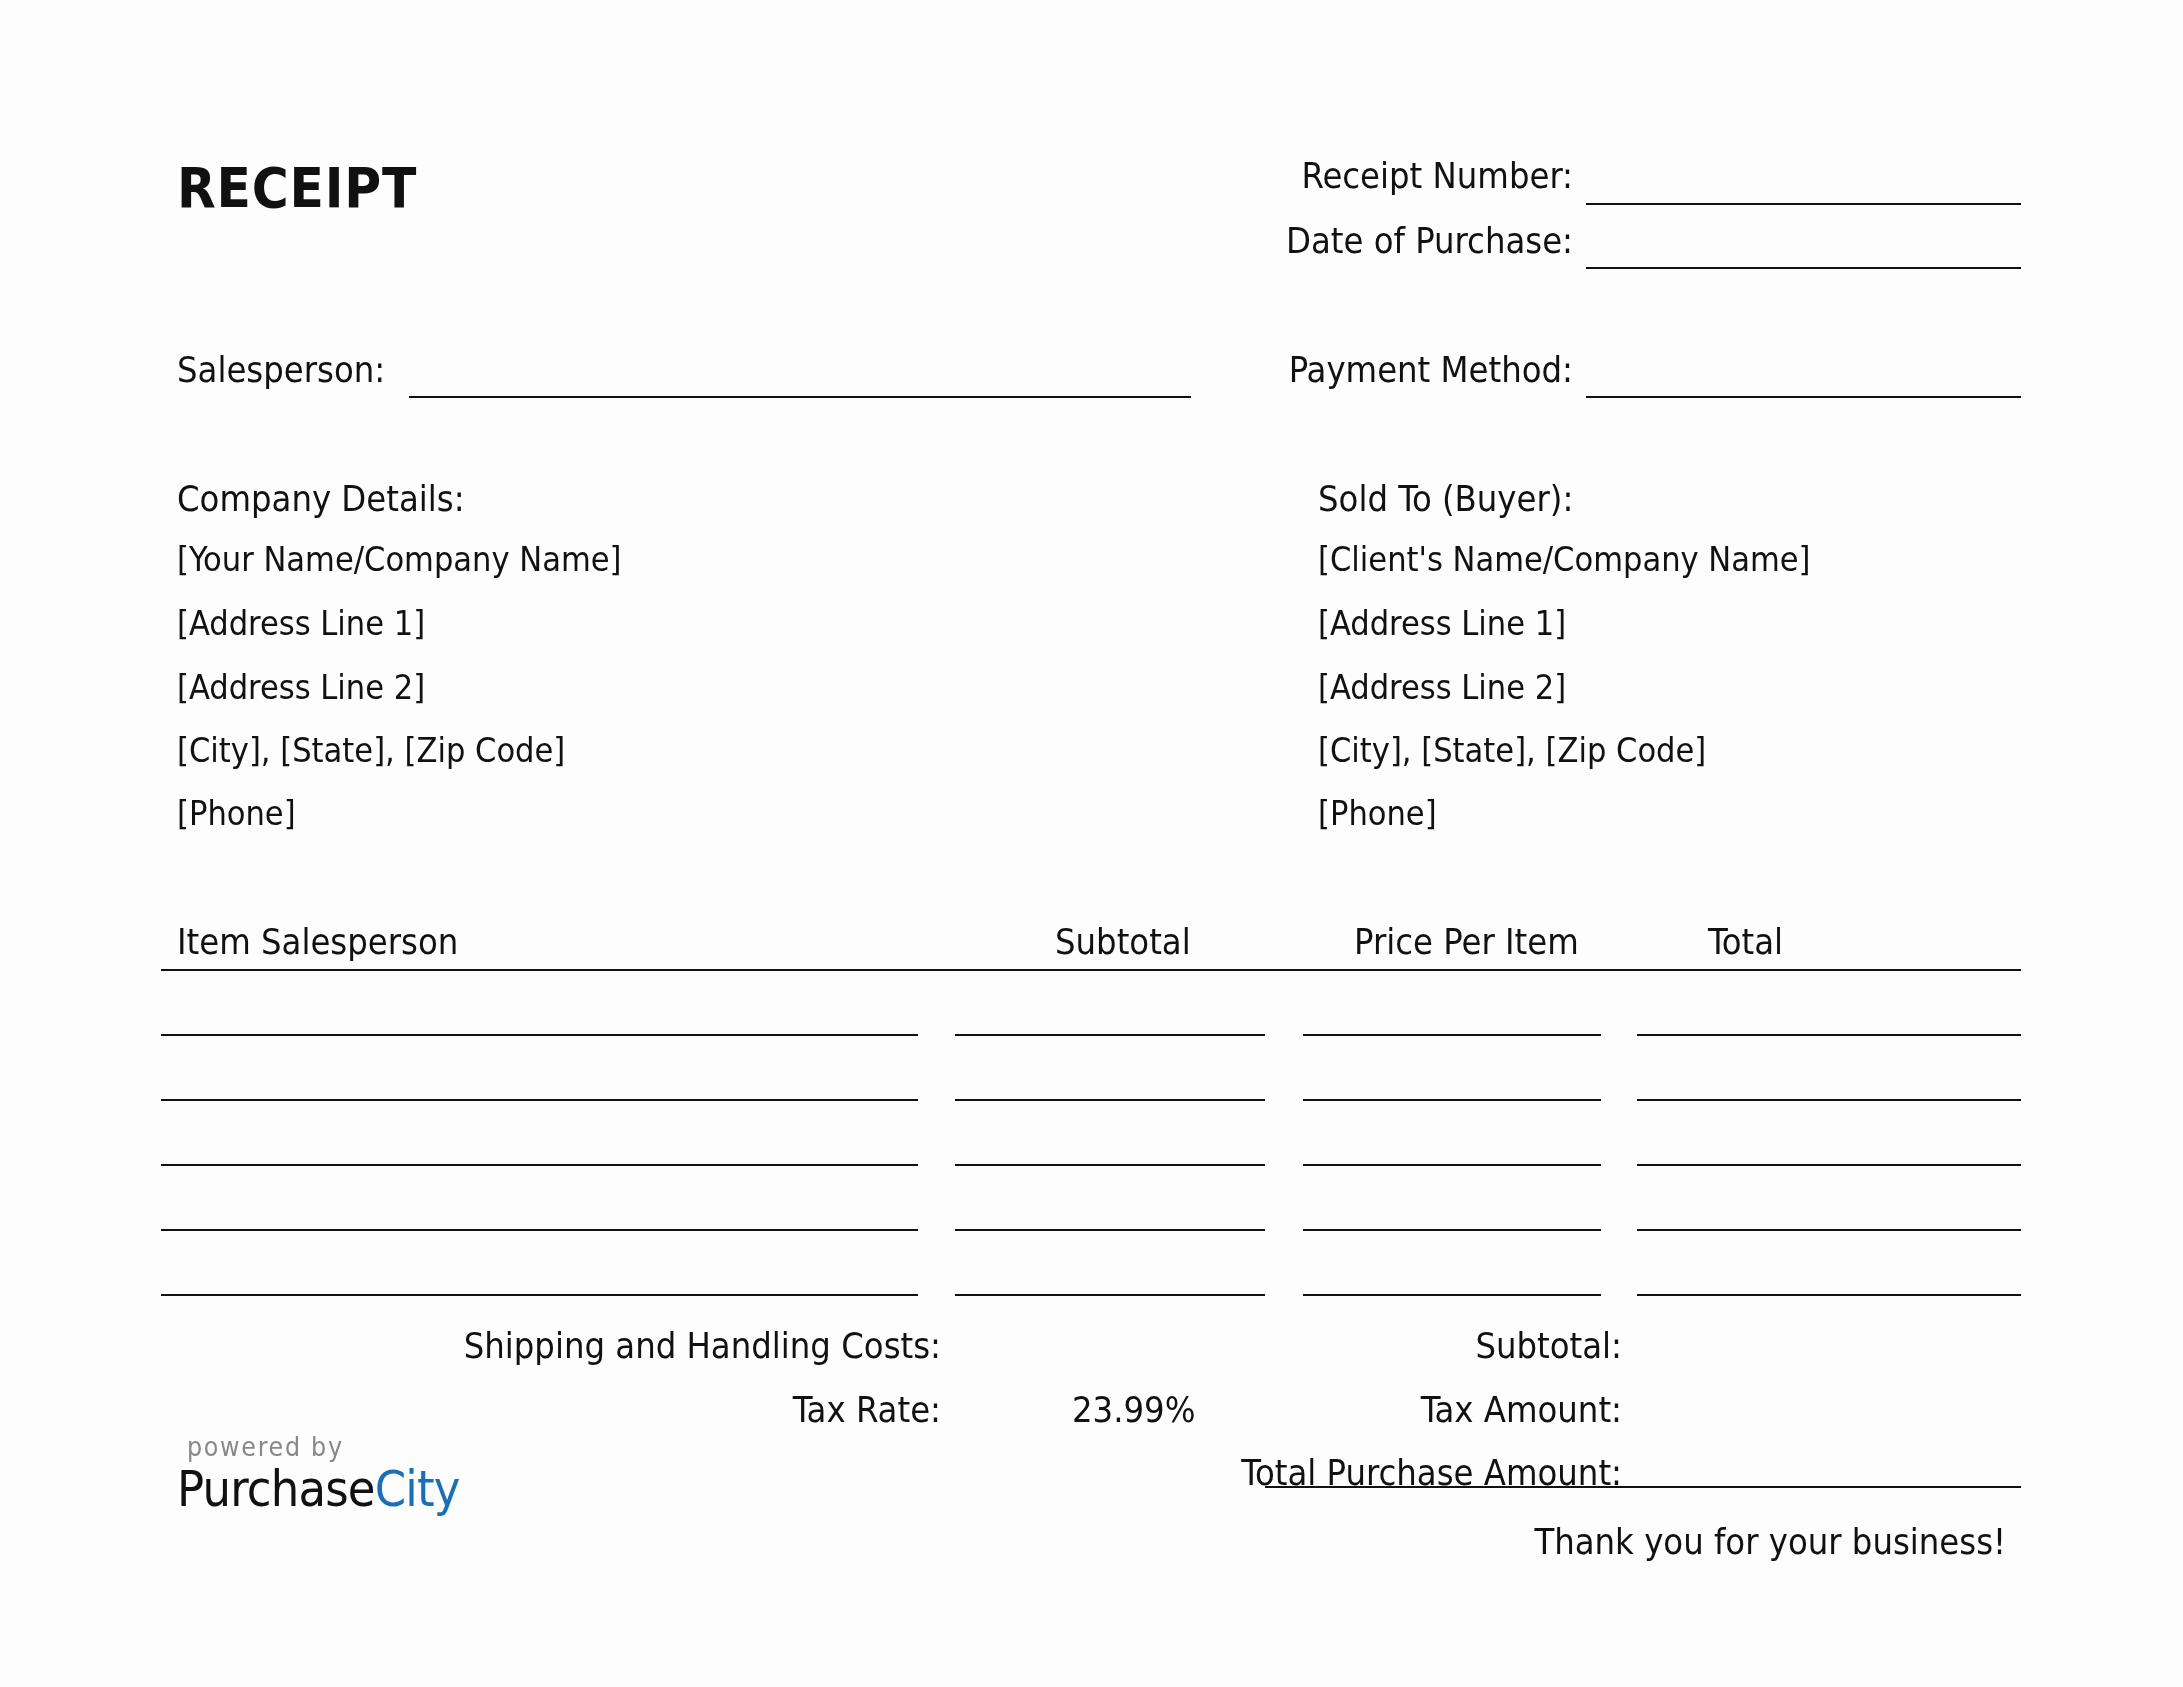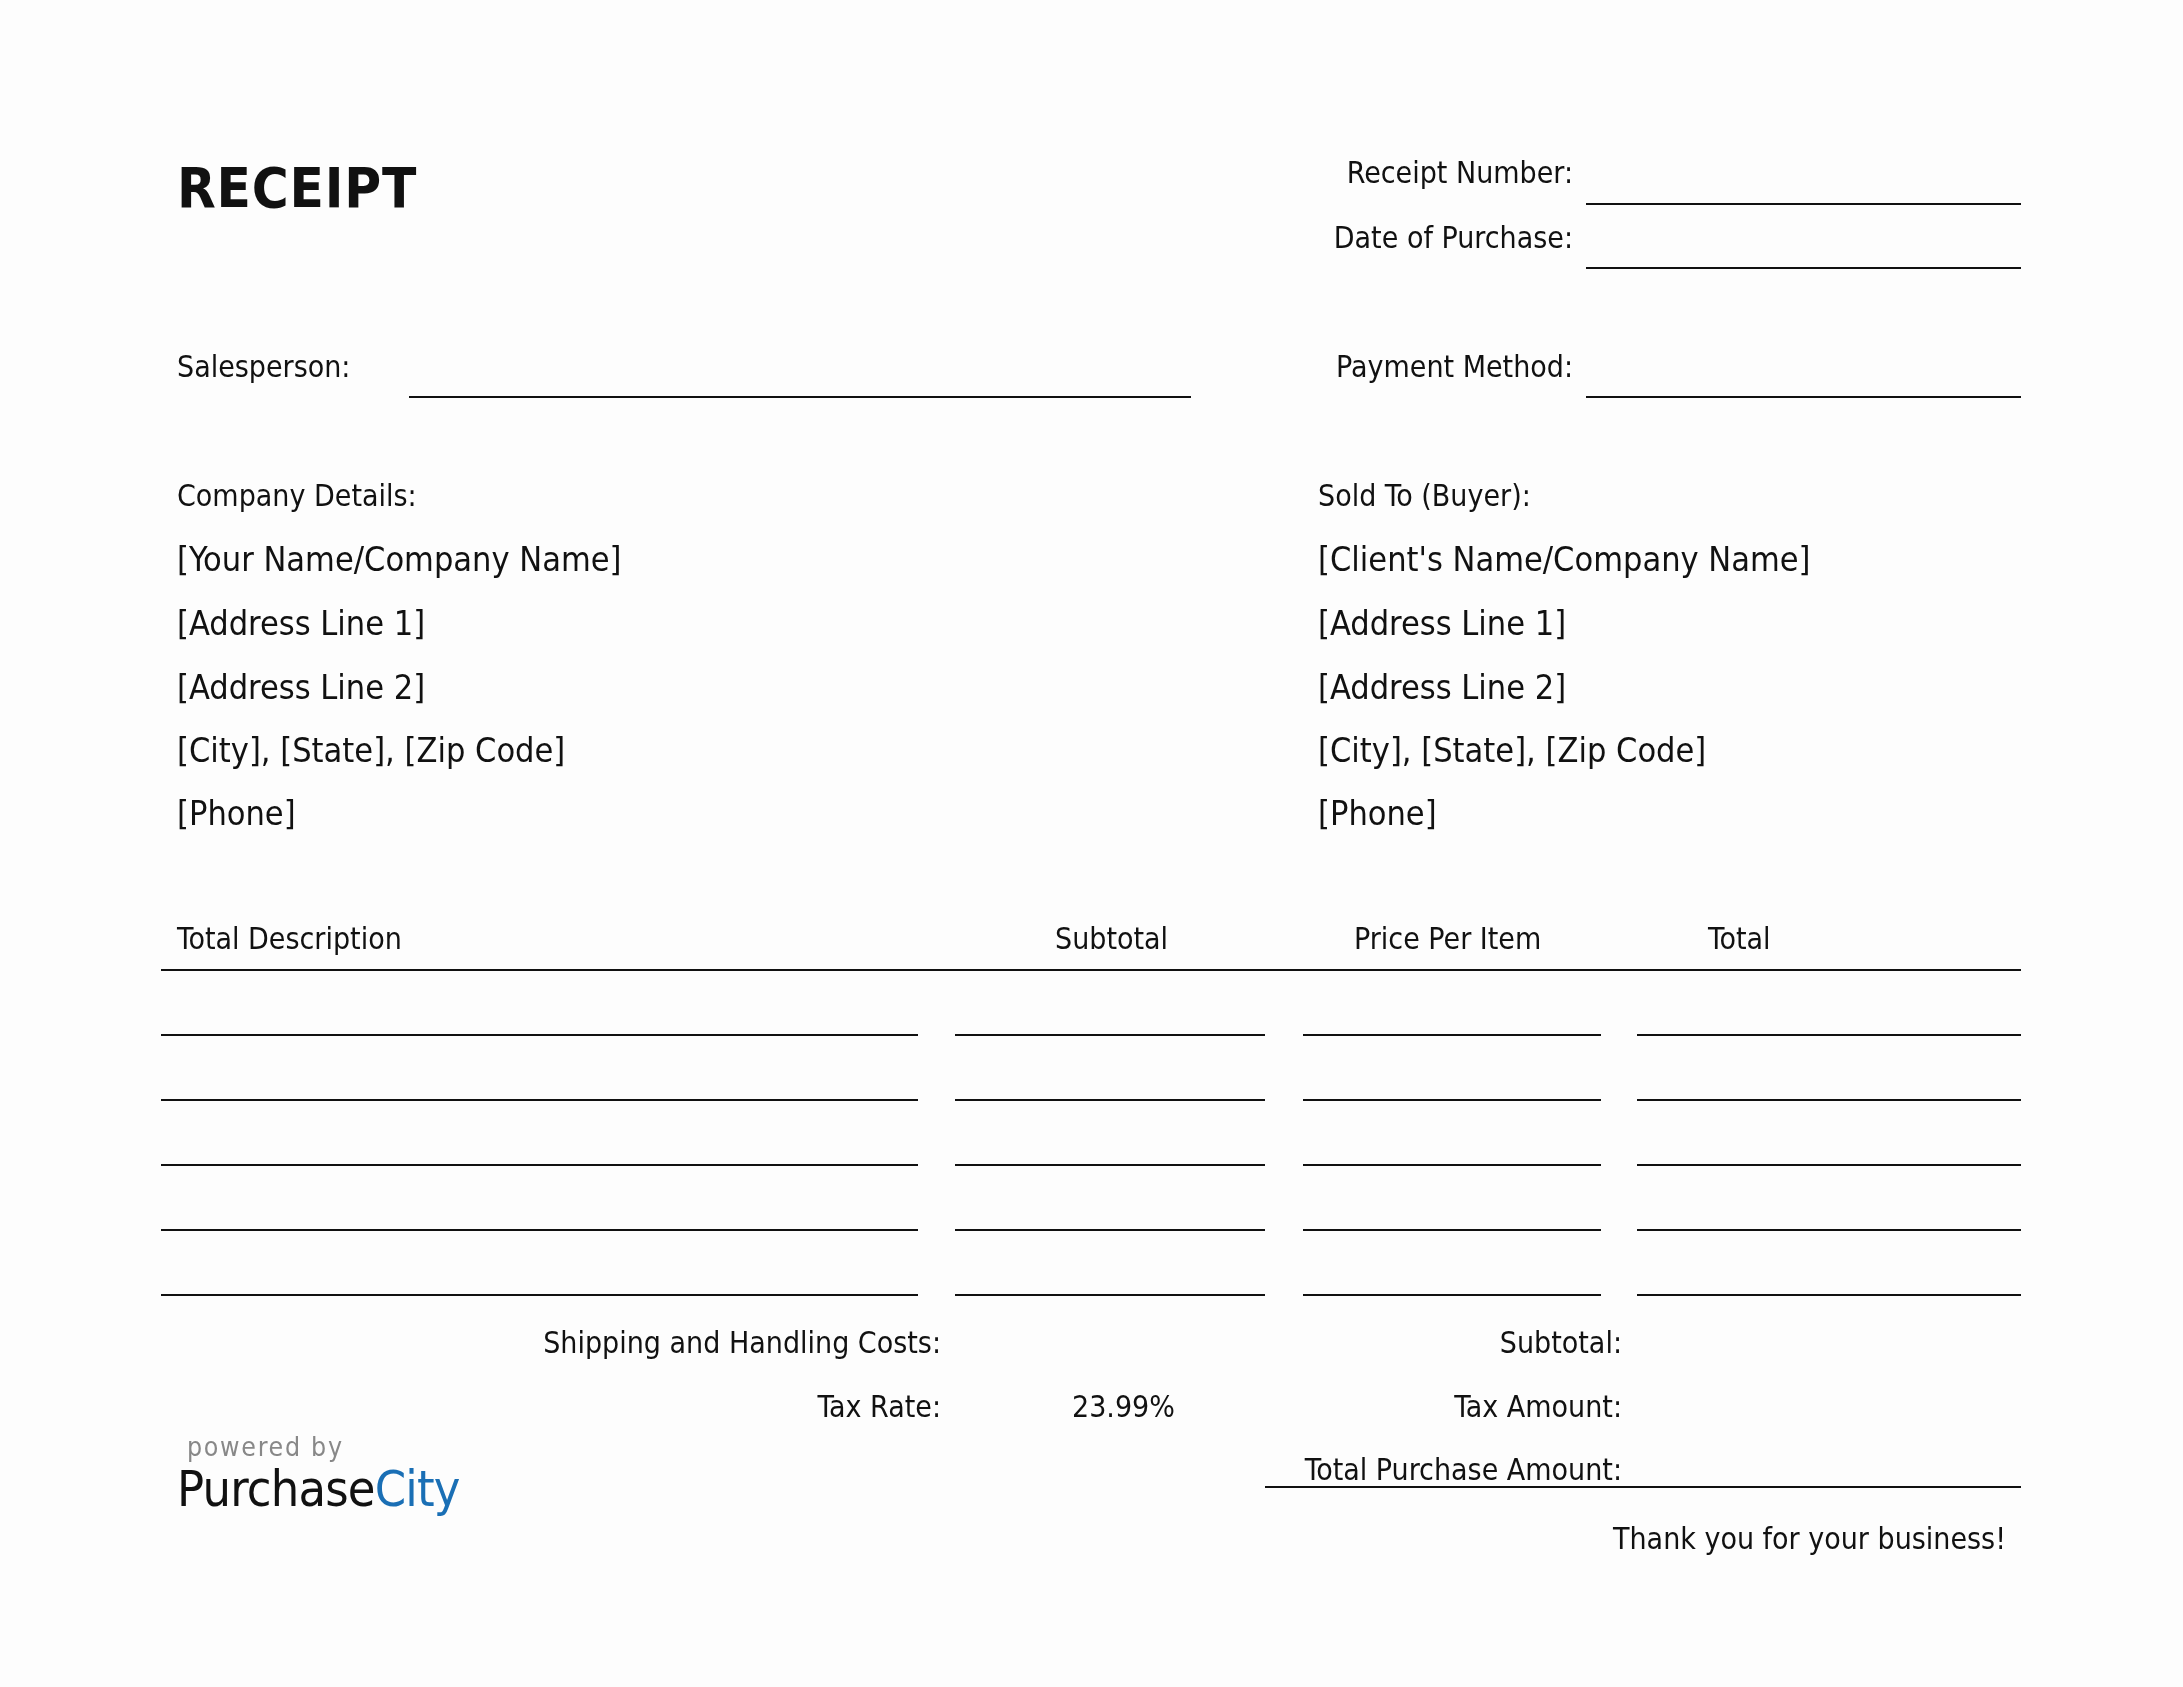--- a/index.html
+++ b/index.html
@@ -1,18 +1,18 @@
 <!DOCTYPE html>
 <html style="font-size:13.2px"><head>
 <meta charset="utf-8">
 <style>
   html,body{margin:0;padding:0;background:#fdfdfd;}
   body{width:2183px;height:1687px;position:relative;font-family:"DejaVu Sans Condensed","DejaVu Sans",sans-serif;color:#111;overflow:hidden;}
   .abs{position:absolute;}
-  .t{font-size:30px;white-space:nowrap;font-stretch:condensed;}
+  .t{font-size:36px;white-space:nowrap;font-stretch:condensed;}
   .big{font-size:34px;white-space:nowrap;}
   .title{font-size:56px;font-weight:bold;left:177px;top:155px;letter-spacing:0.8px;}
   .r{text-align:right;}
   .line{position:absolute;height:1.7px;background:#111;}
   .pw{font-size:26.5px;color:#888;letter-spacing:1.7px;}
   .logo{font-size:50px;letter-spacing:-0.8px;}
   .logo .blue{color:#1a6fb5;}
 </style>
 </head>
 <body>
@@ -36,21 +36,21 @@
 <div class="abs big" style="left:177px;top:730px">[City], [State], [Zip Code]</div>
 <div class="abs big" style="left:177px;top:793px">[Phone]</div>
 
 <div class="abs t" style="left:1318px;top:478px">Sold To (Buyer):</div>
 <div class="abs big" style="left:1318px;top:539px">[Client's Name/Company Name]</div>
 <div class="abs big" style="left:1318px;top:603px">[Address Line 1]</div>
 <div class="abs big" style="left:1318px;top:667px">[Address Line 2]</div>
 <div class="abs big" style="left:1318px;top:730px">[City], [State], [Zip Code]</div>
 <div class="abs big" style="left:1318px;top:793px">[Phone]</div>
 
-<div class="abs t" style="left:177px;top:921px">Total Description</div>
+<div class="abs t" style="left:177px;top:921px">Item Salesperson</div>
 <div class="abs t" style="left:1055px;top:921px">Subtotal</div>
 <div class="abs t" style="left:1354px;top:921px">Price Per Item</div>
 <div class="abs t" style="left:1708px;top:921px">Total</div>
 <div class="line" style="left:161px;width:1860px;top:969px"></div>
 
 <div>
 <div class="line" style="left:161px;width:757px;top:1034px"></div>
     <div class="line" style="left:955px;width:310px;top:1034px"></div>
     <div class="line" style="left:1303px;width:298px;top:1034px"></div>
     <div class="line" style="left:1637px;width:384px;top:1034px"></div>

